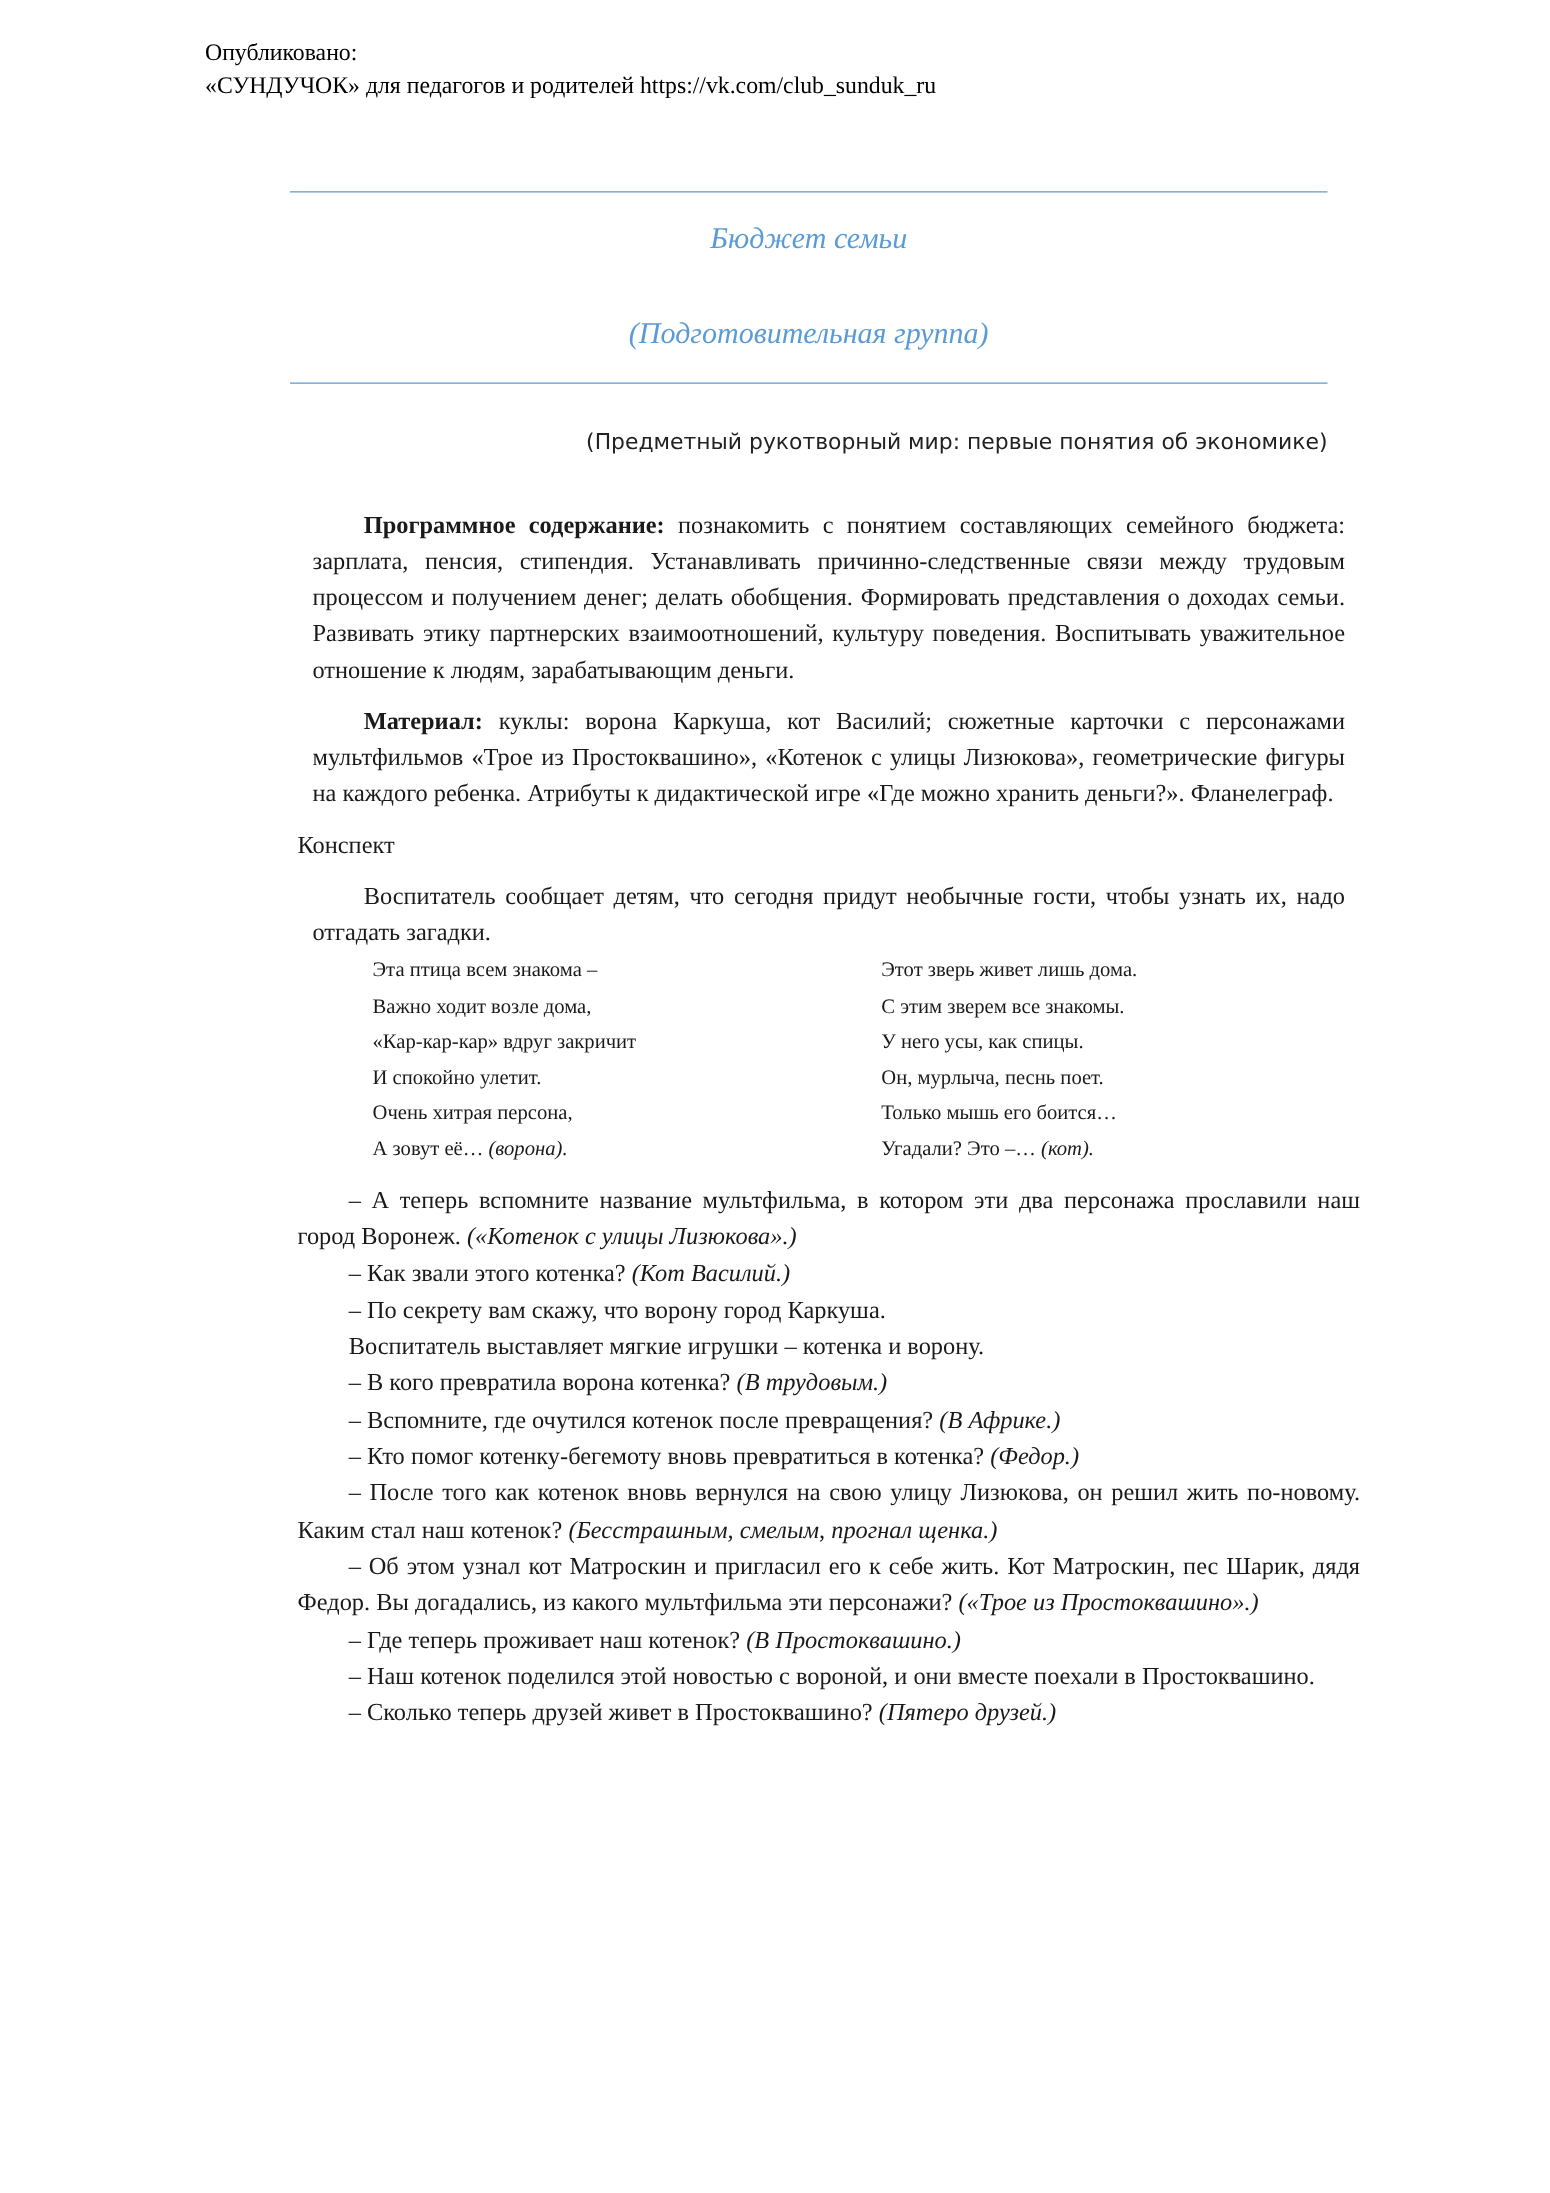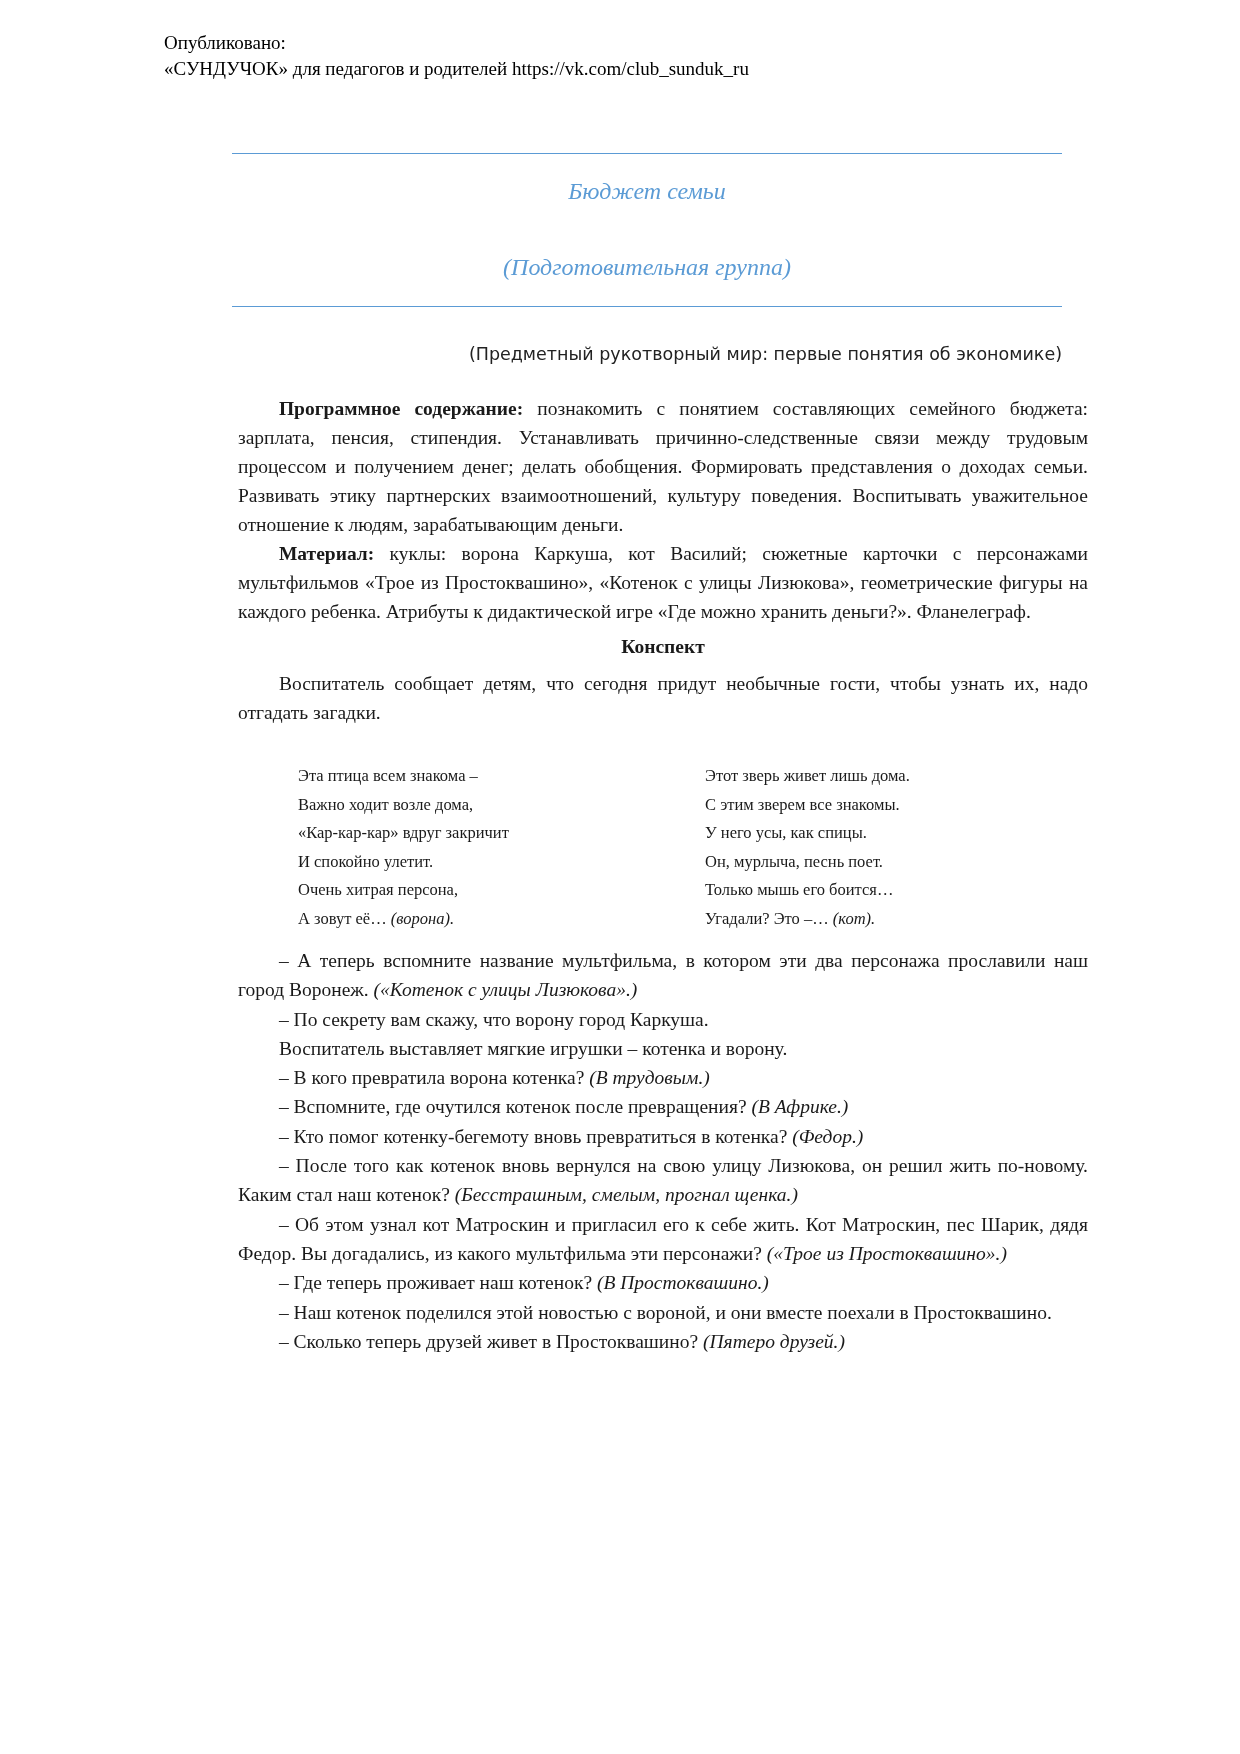--- a/index.html
+++ b/index.html
@@ -2,23 +2,23 @@
 <html><head>
 <meta charset="utf-8">
 <style>
   html, body { margin: 0; padding: 0; background: #ffffff; }
   body { width: 1240px; height: 1754px; position: relative; overflow: hidden; font-family: "Liberation Serif", serif; color: #111; }
   .pub { position: absolute; left: 164px; top: 30px; font-size: 19px; line-height: 26px; color: #000; }
   .rule { position: absolute; left: 232px; width: 830px; height: 0; border-top: 1.5px solid #5b9bd5; }
   .heading { position: absolute; left: 232px; width: 830px; text-align: center; font-style: italic; font-size: 24px; color: #5b9bd5; }
   .scan { position: absolute; left: 238px; width: 850px; font-size: 19.5px; line-height: 29px; color: #1a1a1a; text-align: justify; }
   .subtitle { position: absolute; left: 232px; width: 830px; text-align: right; font-family: "DejaVu Sans", sans-serif; font-size: 17.5px; color: #222; }
-  .p { text-indent: 2.1em; margin: 0; }
+  .p { text-indent: 2.1em; margin: 12px; }
   .lbl { font-weight: bold; }
-  .center-h { text-align: center; font-weight: bold; margin: 6px 0 8px; text-indent: 0; }
+  .center-h { text-align: left; font-weight: normal; margin: 6px 0 8px; text-indent: 0; }
   .poem { position: absolute; font-family: Liberation Serif, serif; font-size: 16.5px; line-height: 28.5px; color: #1a1a1a; }
   .poem div { white-space: nowrap; }
   .it { font-style: italic; }
   .dlg { margin: 0; text-indent: 2.1em; }
 </style>
 </head>
 <body>
 
 <div class="pub">
   <div>Опубликовано:</div>
@@ -52,20 +52,21 @@
   <div>Этот зверь живет лишь дома.</div>
   <div>С этим зверем все знакомы.</div>
   <div>У него усы, как спицы.</div>
   <div>Он, мурлыча, песнь поет.</div>
   <div>Только мышь его боится…</div>
   <div><span>Угадали? Это –… </span><span class="it">(кот).</span></div>
 </div>
 
 <div class="scan" style="top:946px; line-height:29.3px;">
   <p class="dlg"><span>– А теперь вспомните название мультфильма, в котором эти два персонажа прославили наш город Воронеж. </span><span class="it">(«Котенок с улицы Лизюкова».)</span></p>
+  <p class="dlg"><span>– Как звали этого котенка? </span><span class="it">(Кот Василий.)</span></p>
   <p class="dlg"><span>– По секрету вам скажу, что ворону город Каркуша.</span><span class="it"></span></p>
   <p class="dlg"><span>Воспитатель выставляет мягкие игрушки – котенка и ворону.</span><span class="it"></span></p>
   <p class="dlg"><span>– В кого превратила ворона котенка? </span><span class="it">(В трудовым.)</span></p>
   <p class="dlg"><span>– Вспомните, где очутился котенок после превращения? </span><span class="it">(В Африке.)</span></p>
   <p class="dlg"><span>– Кто помог котенку-бегемоту вновь превратиться в котенка? </span><span class="it">(Федор.)</span></p>
   <p class="dlg"><span>– После того как котенок вновь вернулся на свою улицу Лизюкова, он решил жить по-новому. Каким стал наш котенок? </span><span class="it">(Бесстрашным, смелым, прогнал щенка.)</span></p>
   <p class="dlg"><span>– Об этом узнал кот Матроскин и пригласил его к себе жить. Кот Матроскин, пес Шарик, дядя Федор. Вы догадались, из какого мультфильма эти персонажи? </span><span class="it">(«Трое из Простоквашино».)</span></p>
   <p class="dlg"><span>– Где теперь проживает наш котенок? </span><span class="it">(В Простоквашино.)</span></p>
   <p class="dlg"><span>– Наш котенок поделился этой новостью с вороной, и они вместе поехали в Простоквашино.</span><span class="it"></span></p>
   <p class="dlg"><span>– Сколько теперь друзей живет в Простоквашино? </span><span class="it">(Пятеро друзей.)</span></p>

